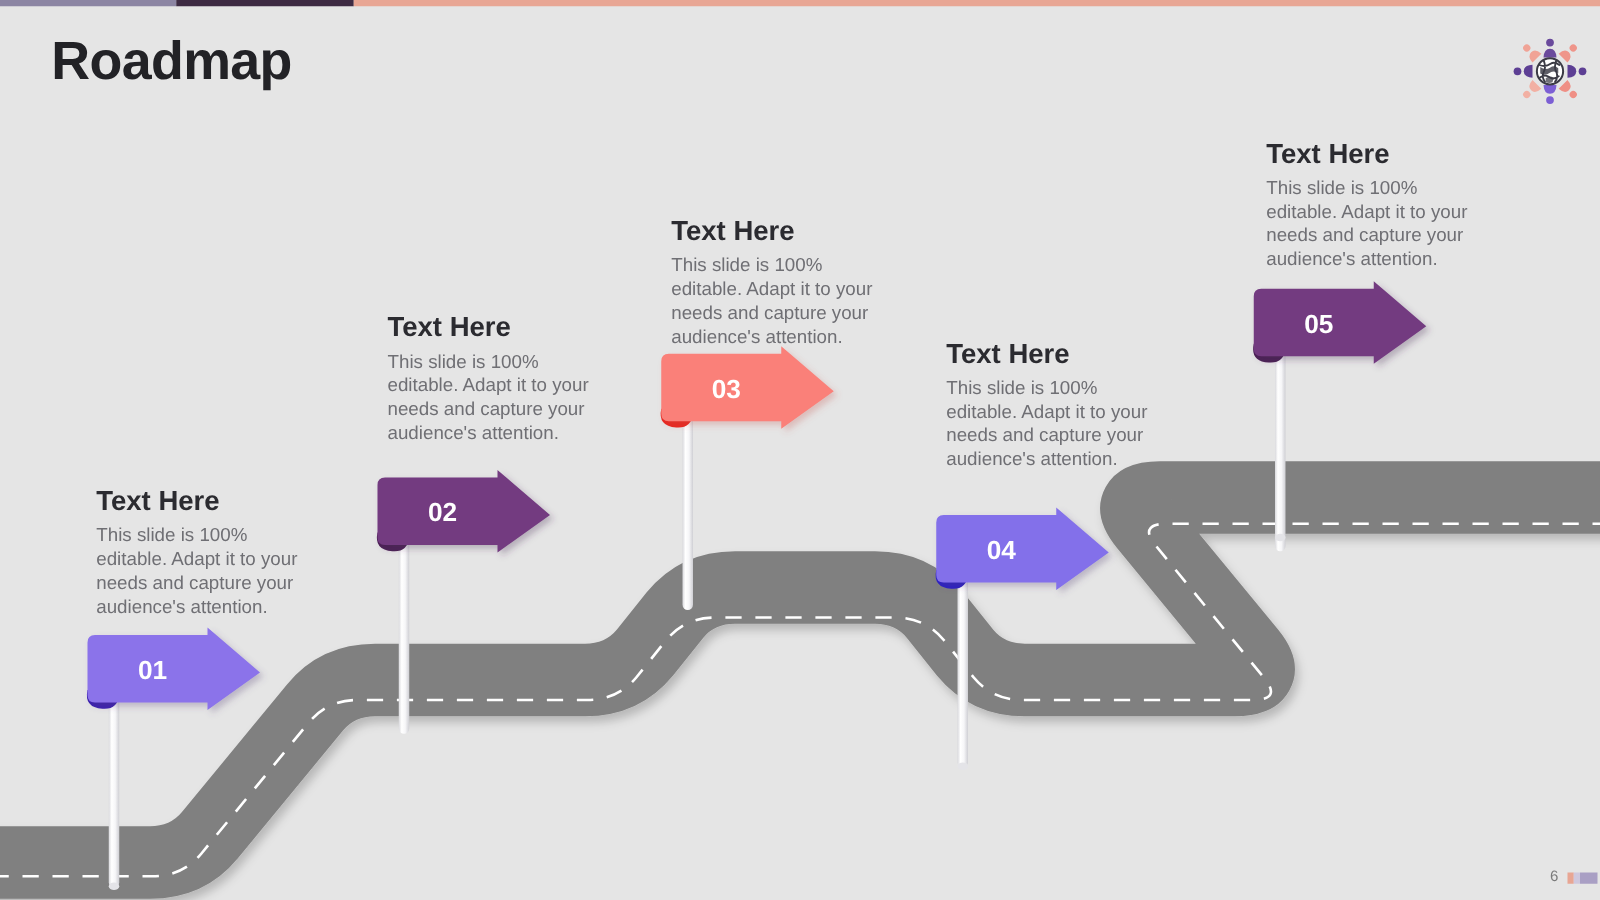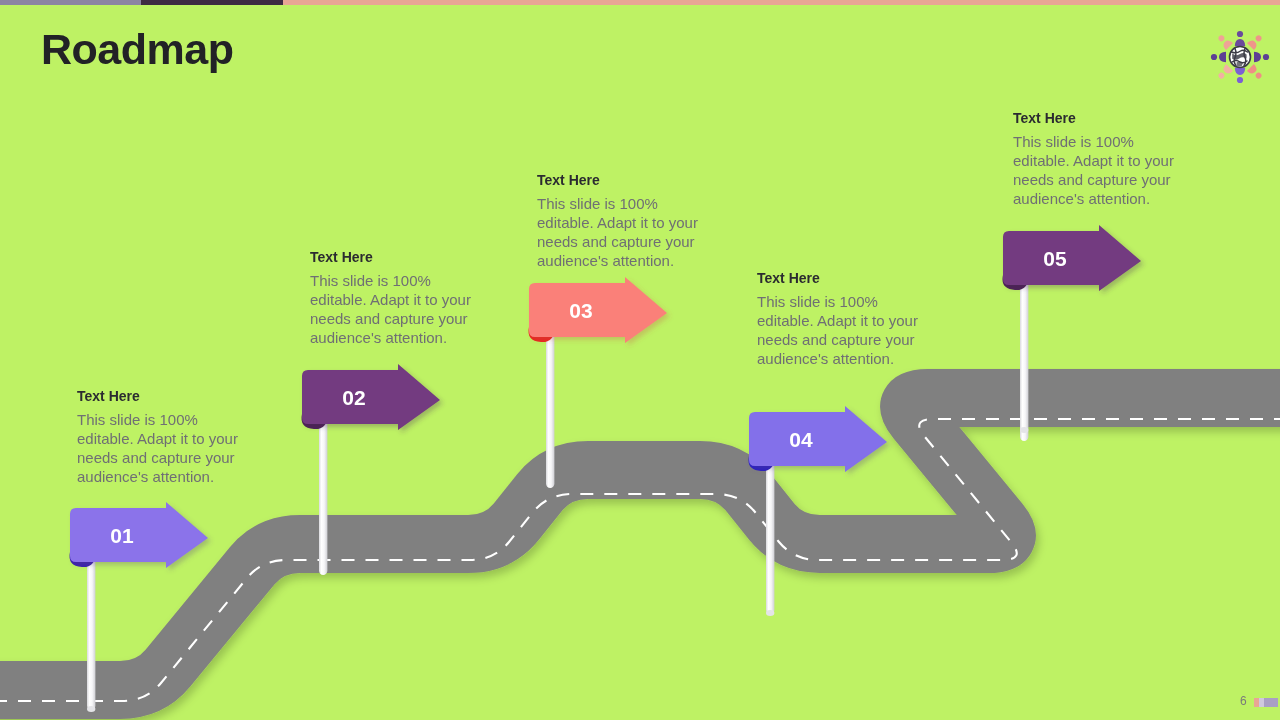--- a/index.html
+++ b/index.html
@@ -7,21 +7,21 @@
     padding: 0;
     background: #ffffff;
   }
   body {
     font-family: "Liberation Sans", sans-serif;
   }
   #slide {
     position: relative;
     width: 1280px;
     height: 720px;
-    background: #bef264;
+    background: #e5e5e5;
     overflow: hidden;
   }
 
   
   .topbar {
     position: absolute;
     top: 0;
     left: 0;
     width: 1280px;
     height: 5px;
@@ -83,21 +83,21 @@
   }
 
   
   .milestone {
     position: absolute;
   }
   .ms-text {
     position: absolute;
   }
   .ms-head {
-    font-size: 14px;
+    font-size: 22px;
     font-weight: bold;
     color: #2b2b30;
     margin: 0 0 7px 0;
     line-height: 1.15;
     white-space: nowrap;
   }
   .ms-body {
     font-size: 15px;
     color: #6f6f74;
     line-height: 1.26;
@@ -248,21 +248,21 @@
         <text class="flagnumtxt" x="62" y="43" font-family="Liberation Sans, sans-serif" font-size="21" font-weight="bold" fill="#ffffff" text-anchor="middle">01</text>
       </svg>
     </div>
   </div>
 
   <div class="milestone" style="left:0px; top:0px;">
     <div class="ms-text" style="left:310px; top:249px;">
       <div class="ms-head">Text Here</div>
       <div class="ms-body">This slide is 100% editable. Adapt it to your needs and capture your audience's attention.</div>
     </div>
-    <div class="flagwrap" style="left:292px; top:362px;">
+    <div class="flagwrap" style="left:292px; top:374px;">
       <svg width="160" height="220" viewBox="0 0 160 220">
         <defs>
           <filter id="fsh2" x="-20%" y="-20%" width="150%" height="150%">
             <feDropShadow dx="3" dy="3" stdDeviation="2.6" flood-color="#4a2a55" flood-opacity="0.30"></feDropShadow>
           </filter>
         </defs>
         <rect x="27" y="38" width="8.4" height="175" rx="4.2" fill="url(#poleg)"></rect>
         <path d="M10 52 q-3 14 12 15 q12 1 14 -12 z" fill="#4c2156"></path>
         <g filter="url(#fsh2)">
           <path d="M10 14 q0 -6 6 -6 L106 8 L106 2 L148 38 L106 68 L106 62 L16 62 q-6 0 -6 -6 Z" fill="#733a80"></path>

